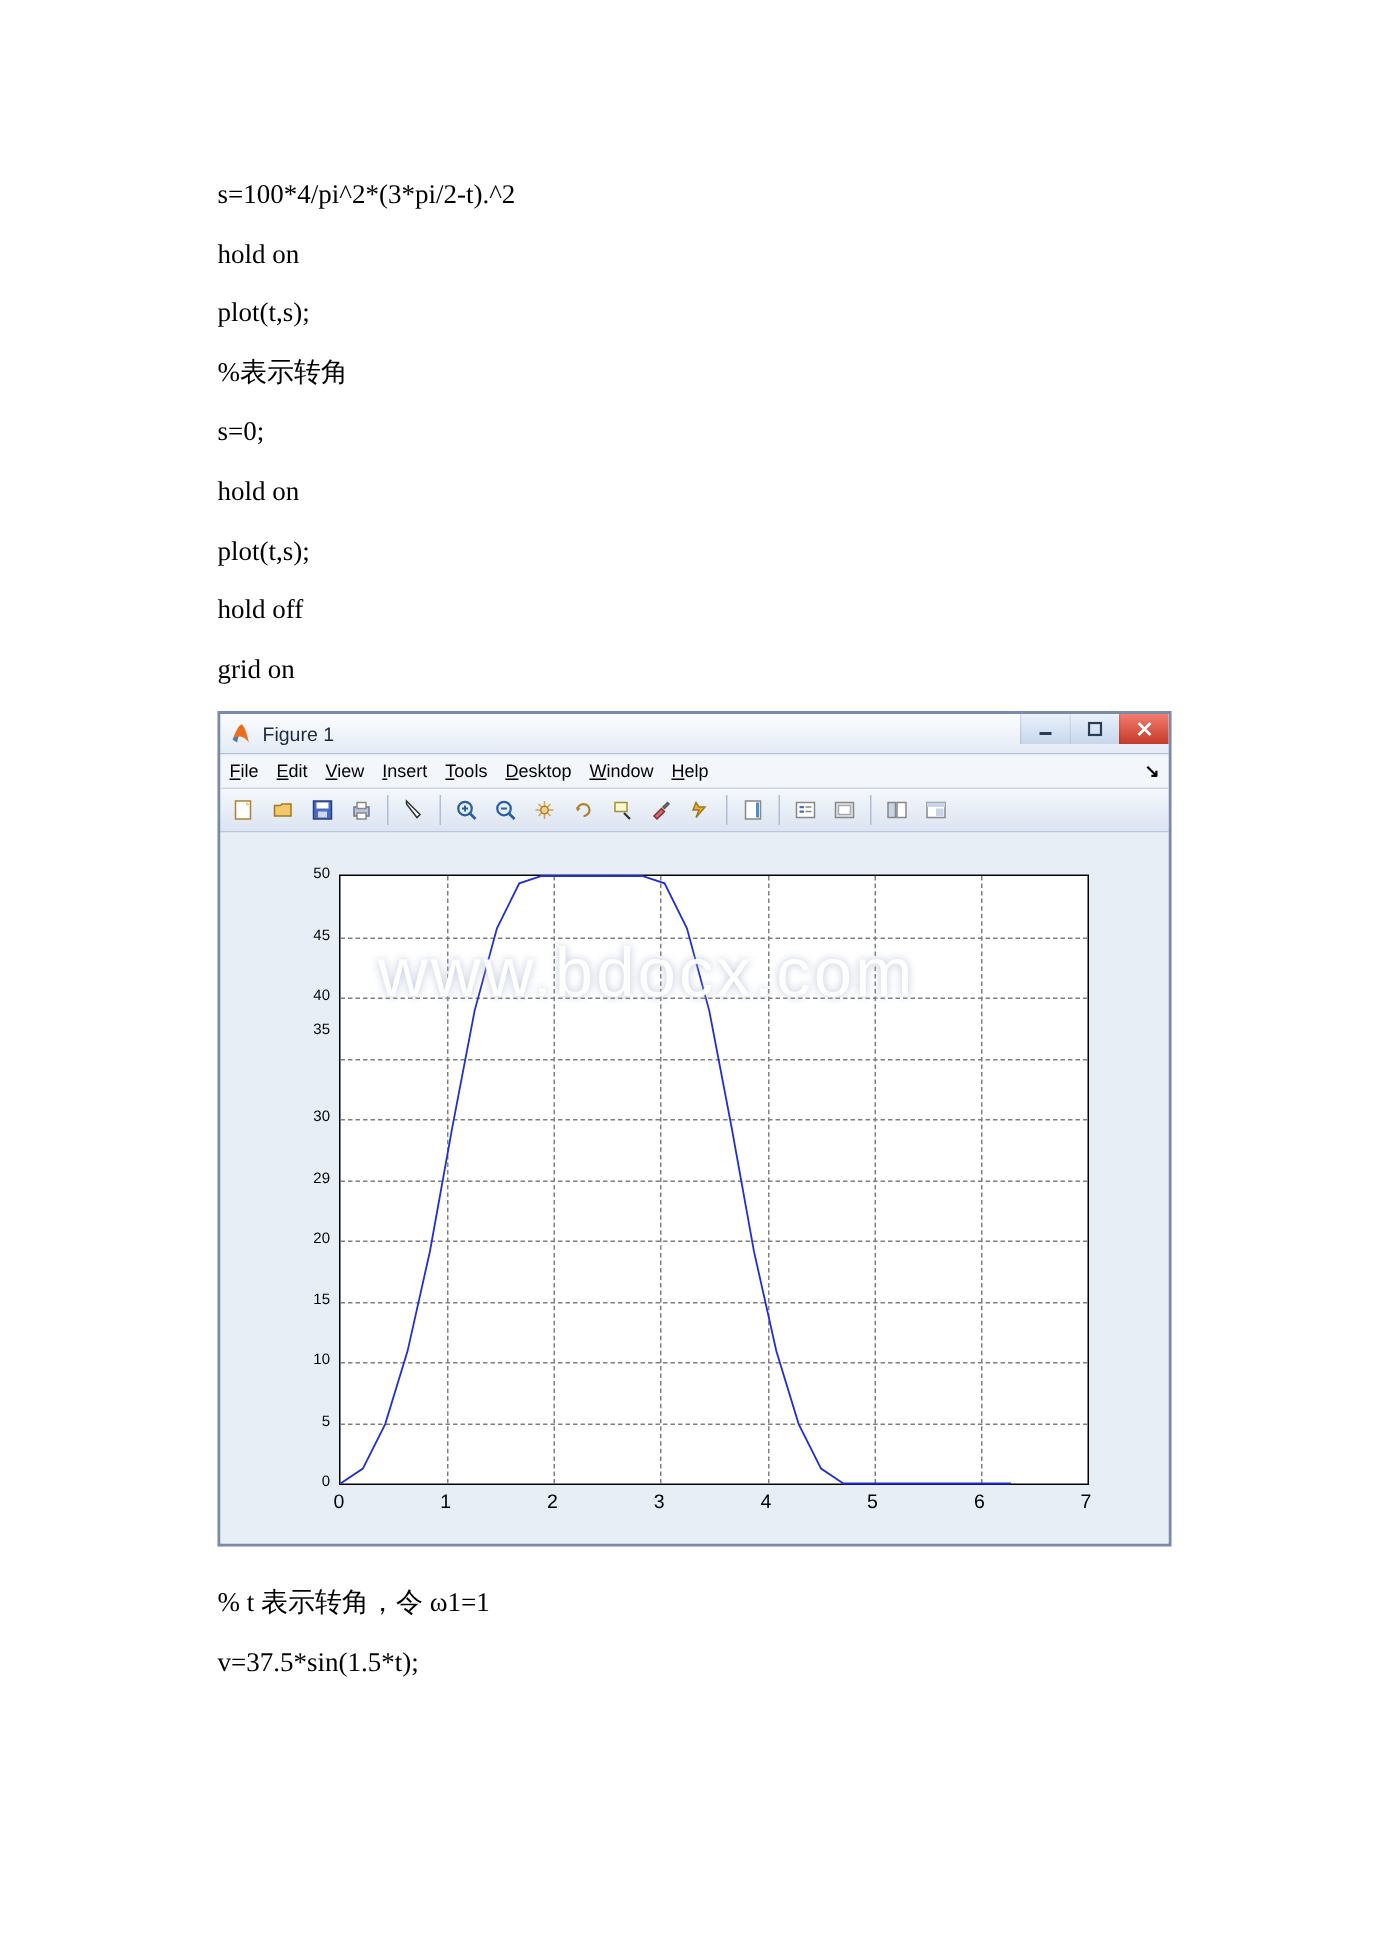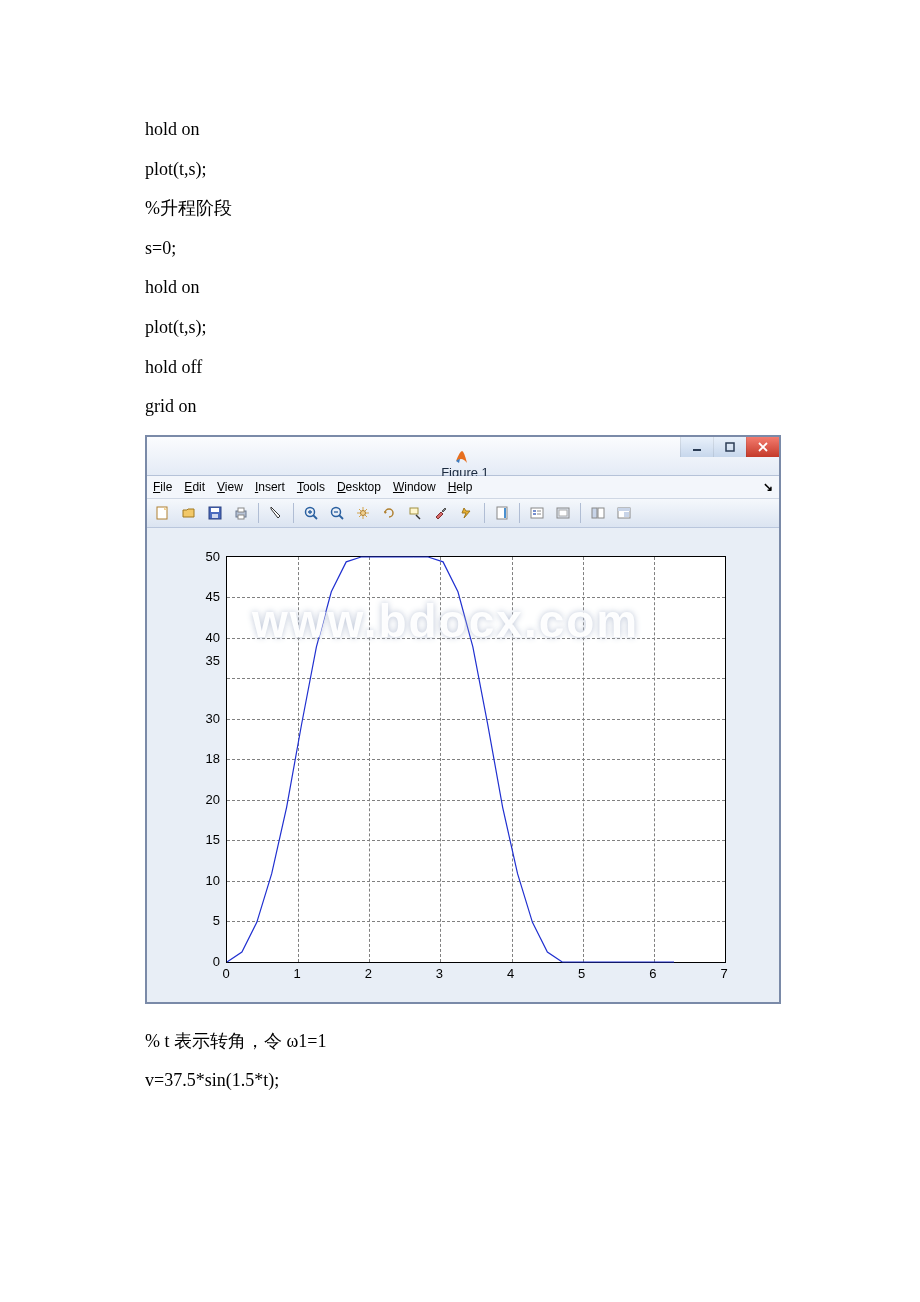--- a/index.html
+++ b/index.html
@@ -25,24 +25,23 @@
     width: 632px;
     border: 2px solid #7a8aa8;
     background: #e8eef6;
     position: relative;
   }
   .titlebar {
     height: 26px;
     background: linear-gradient(#fbfcfe, #e4ebf6);
     display: flex;
     align-items: center;
-    padding: 12px 2px 0 6px;
+    padding: 0 2px 0 6px;
     border-bottom: 1px solid #b5c2d8;
     position: relative;
-    flex-direction: column;
   }
   .mlogo {
     width: 16px;
     height: 16px;
     margin-right: 6px;
   }
   .title-text {
     font-family: "Segoe UI", Tahoma, sans-serif;
     font-size: 13px;
     color: #1b2a3f;
@@ -136,21 +135,21 @@
   .grid-h {
     position: absolute;
     left: 0;
     right: 0;
     border-top: 1px dashed #808080;
   }
   .ytick {
     position: absolute;
     left: 41px;
     font-family: Arial, Helvetica, sans-serif;
-    font-size: 13px;
+    font-size: 10px;
     color: #000;
     text-align: right;
     width: 32px;
     transform: translateY(-50%);
   }
   .xtick {
     position: absolute;
     top: 438px;
     font-family: Arial, Helvetica, sans-serif;
     font-size: 13px;
@@ -167,35 +166,36 @@
   }
   .watermark {
     position: absolute;
     top: 66px;
     left: 105px;
     font-family: Arial, sans-serif;
     font-size: 46px;
     letter-spacing: 2px;
     color: rgba(255,255,255,0.95);
     text-shadow: 0 0 6px rgba(180,190,210,0.9);
-    font-weight: 700;
+    font-weight: 400;
     pointer-events: none;
   }
   .bottom-code {
     margin-top: 18px;
   }
 </style>
 </head>
 <body>
 
 <div class="page">
   <div class="codeblock">
+    <div class="line">s=100*4/pi^2*(3*pi/2-t).^2</div>
     <div class="line">hold on</div>
     <div class="line">plot(t,s);</div>
-    <div class="line">%升程阶段</div>
+    <div class="line">%表示转角</div>
     <div class="line">s=0;</div>
     <div class="line">hold on</div>
     <div class="line">plot(t,s);</div>
     <div class="line">hold off</div>
     <div class="line">grid on</div>
   </div>
 
   <div class="figure-window">
     <div class="titlebar">
       <span class="mlogo">
@@ -376,21 +376,21 @@
             <path d="M335.25 405.00 L447.00 405.00 " fill="none" stroke="#2030d0" stroke-width="1.2"></path>
           </svg>
       </div>
       <div class="watermark">www.bdocx.com</div>
 
       <div class="ytick" style="top:433px">0</div>
       <div class="ytick" style="top:392.5px">5</div>
       <div class="ytick" style="top:352px">10</div>
       <div class="ytick" style="top:311.5px">15</div>
       <div class="ytick" style="top:271px">20</div>
-      <div class="ytick" style="top:230.5px">18</div>
+      <div class="ytick" style="top:230.5px">29</div>
       <div class="ytick" style="top:190px">30</div>
       <div class="ytick" style="top:132px">35</div>
       <div class="ytick" style="top:109px">40</div>
       <div class="ytick" style="top:68.5px">45</div>
       <div class="ytick" style="top:28px">50</div>
 
       <div class="xtick" style="left:79px">0</div>
       <div class="xtick" style="left:150.1px">1</div>
       <div class="xtick" style="left:221.3px">2</div>
       <div class="xtick" style="left:292.4px">3</div>

